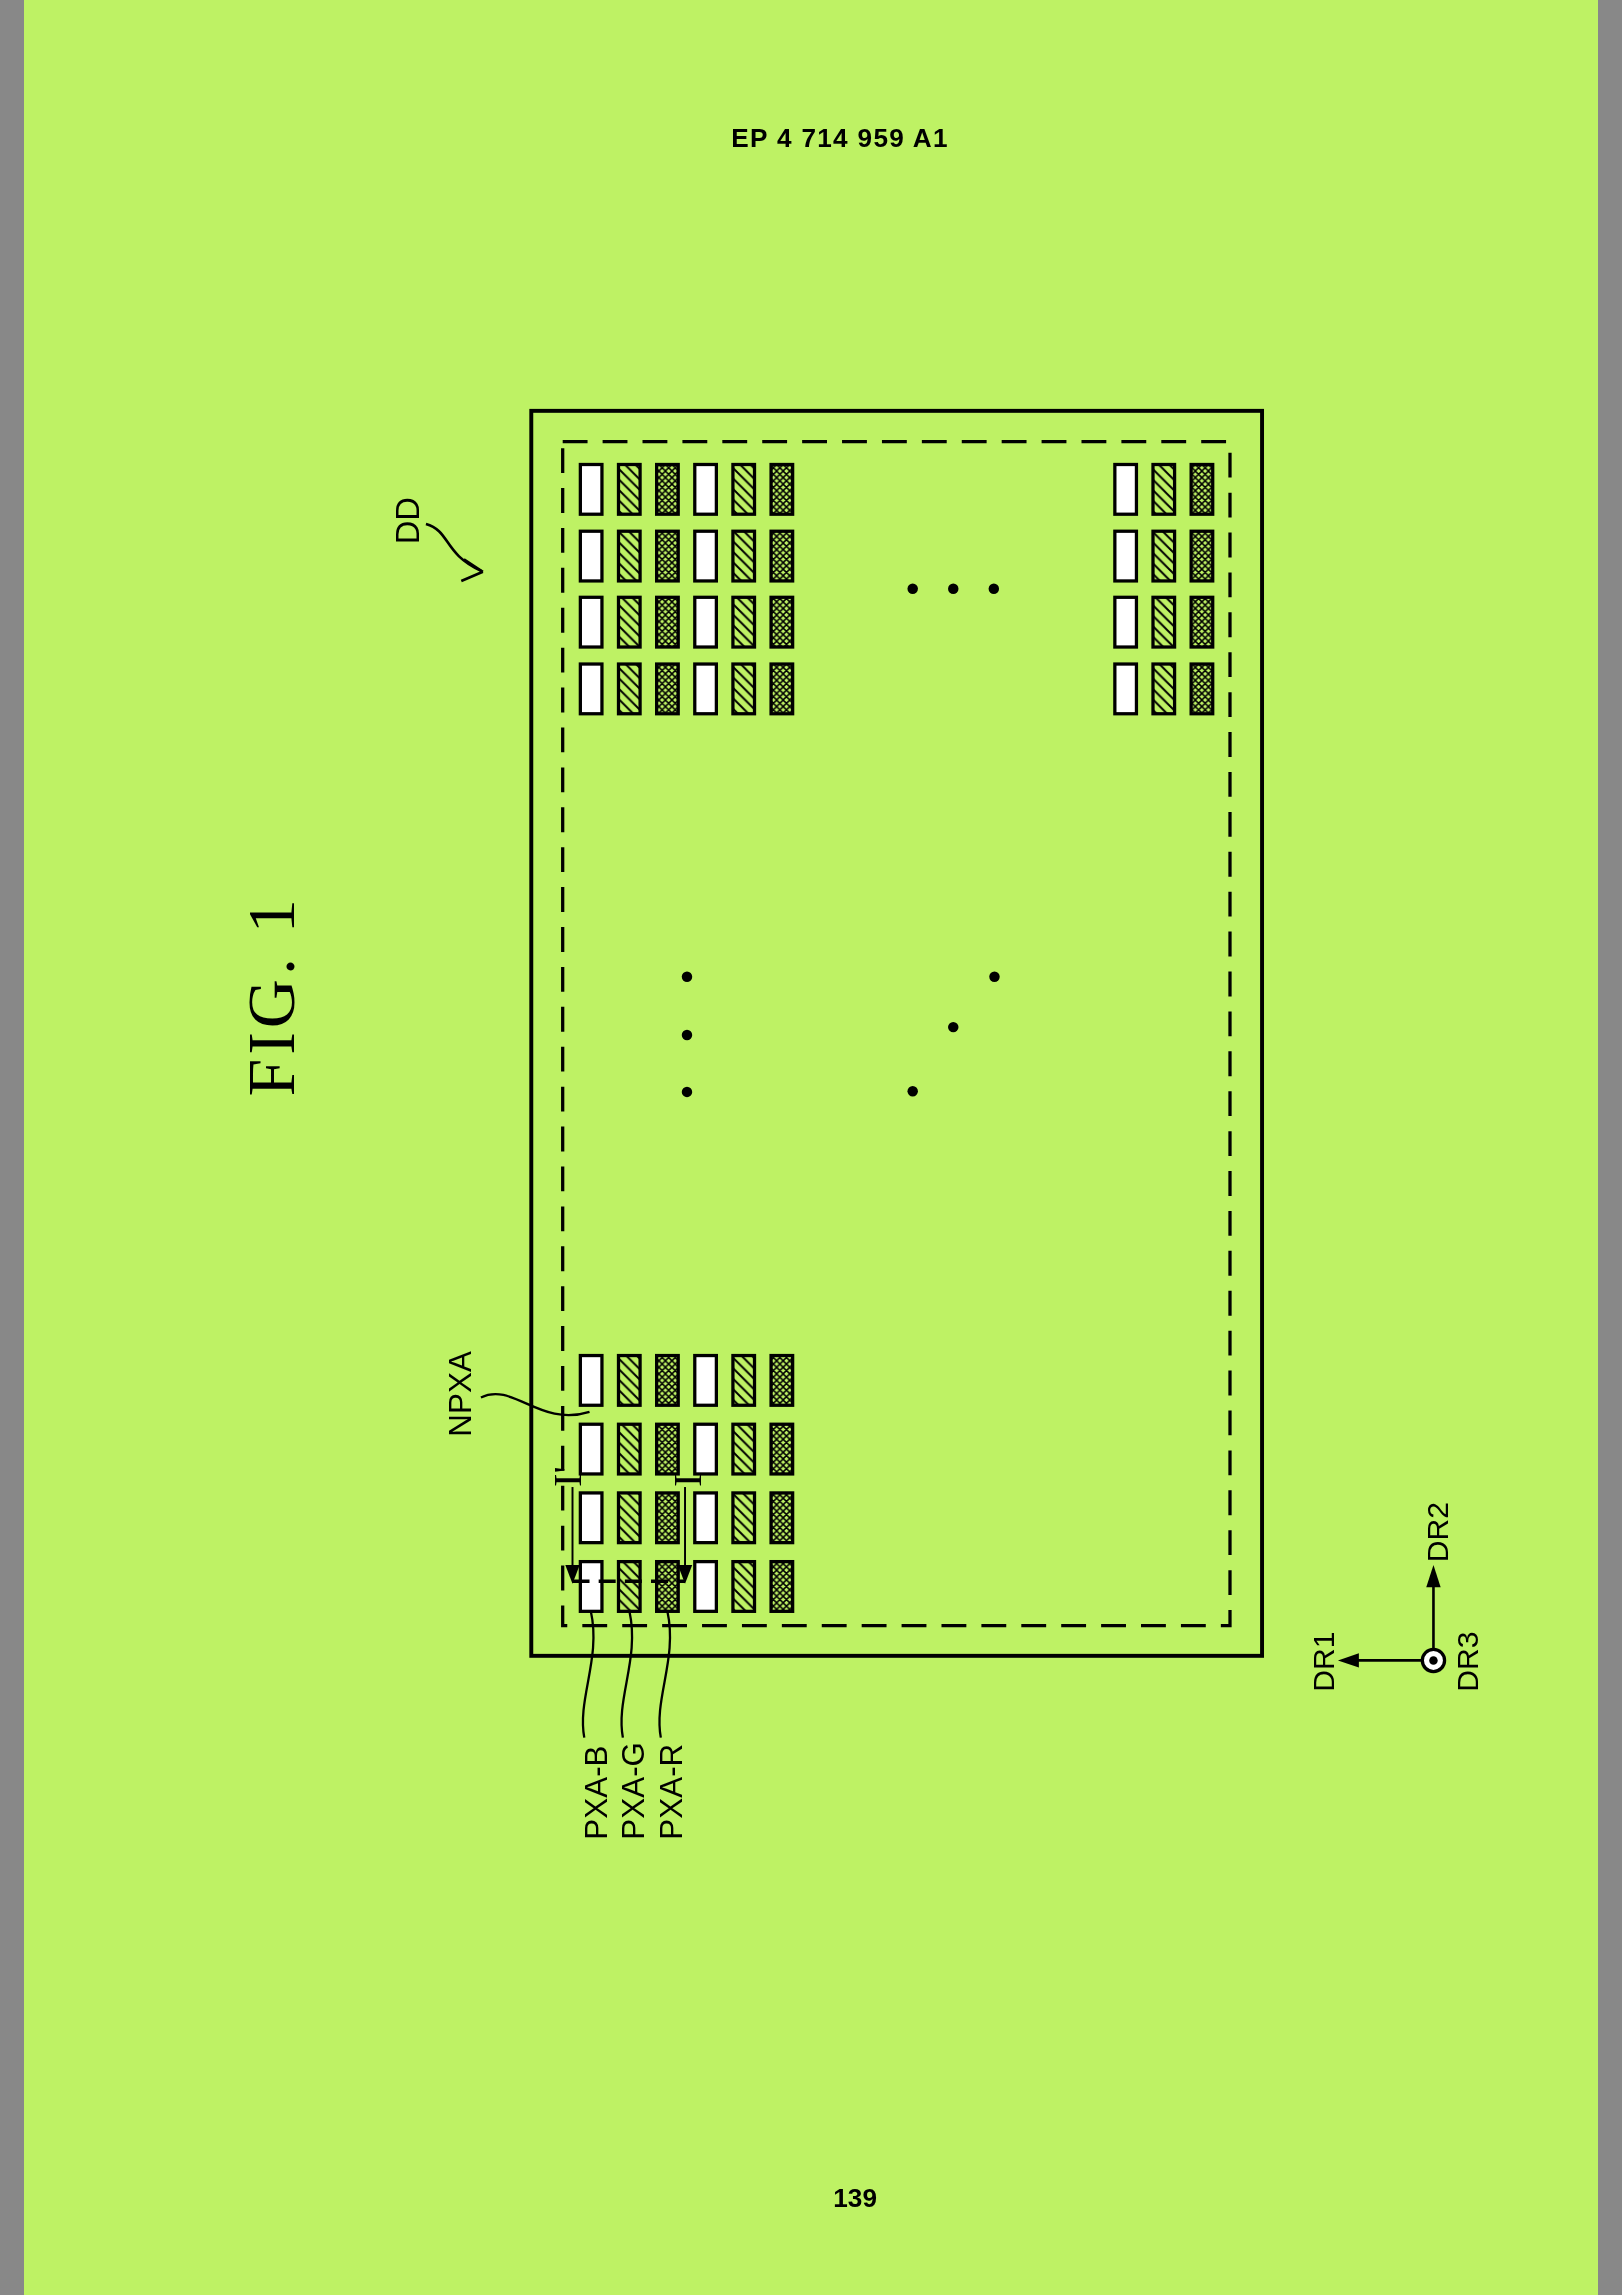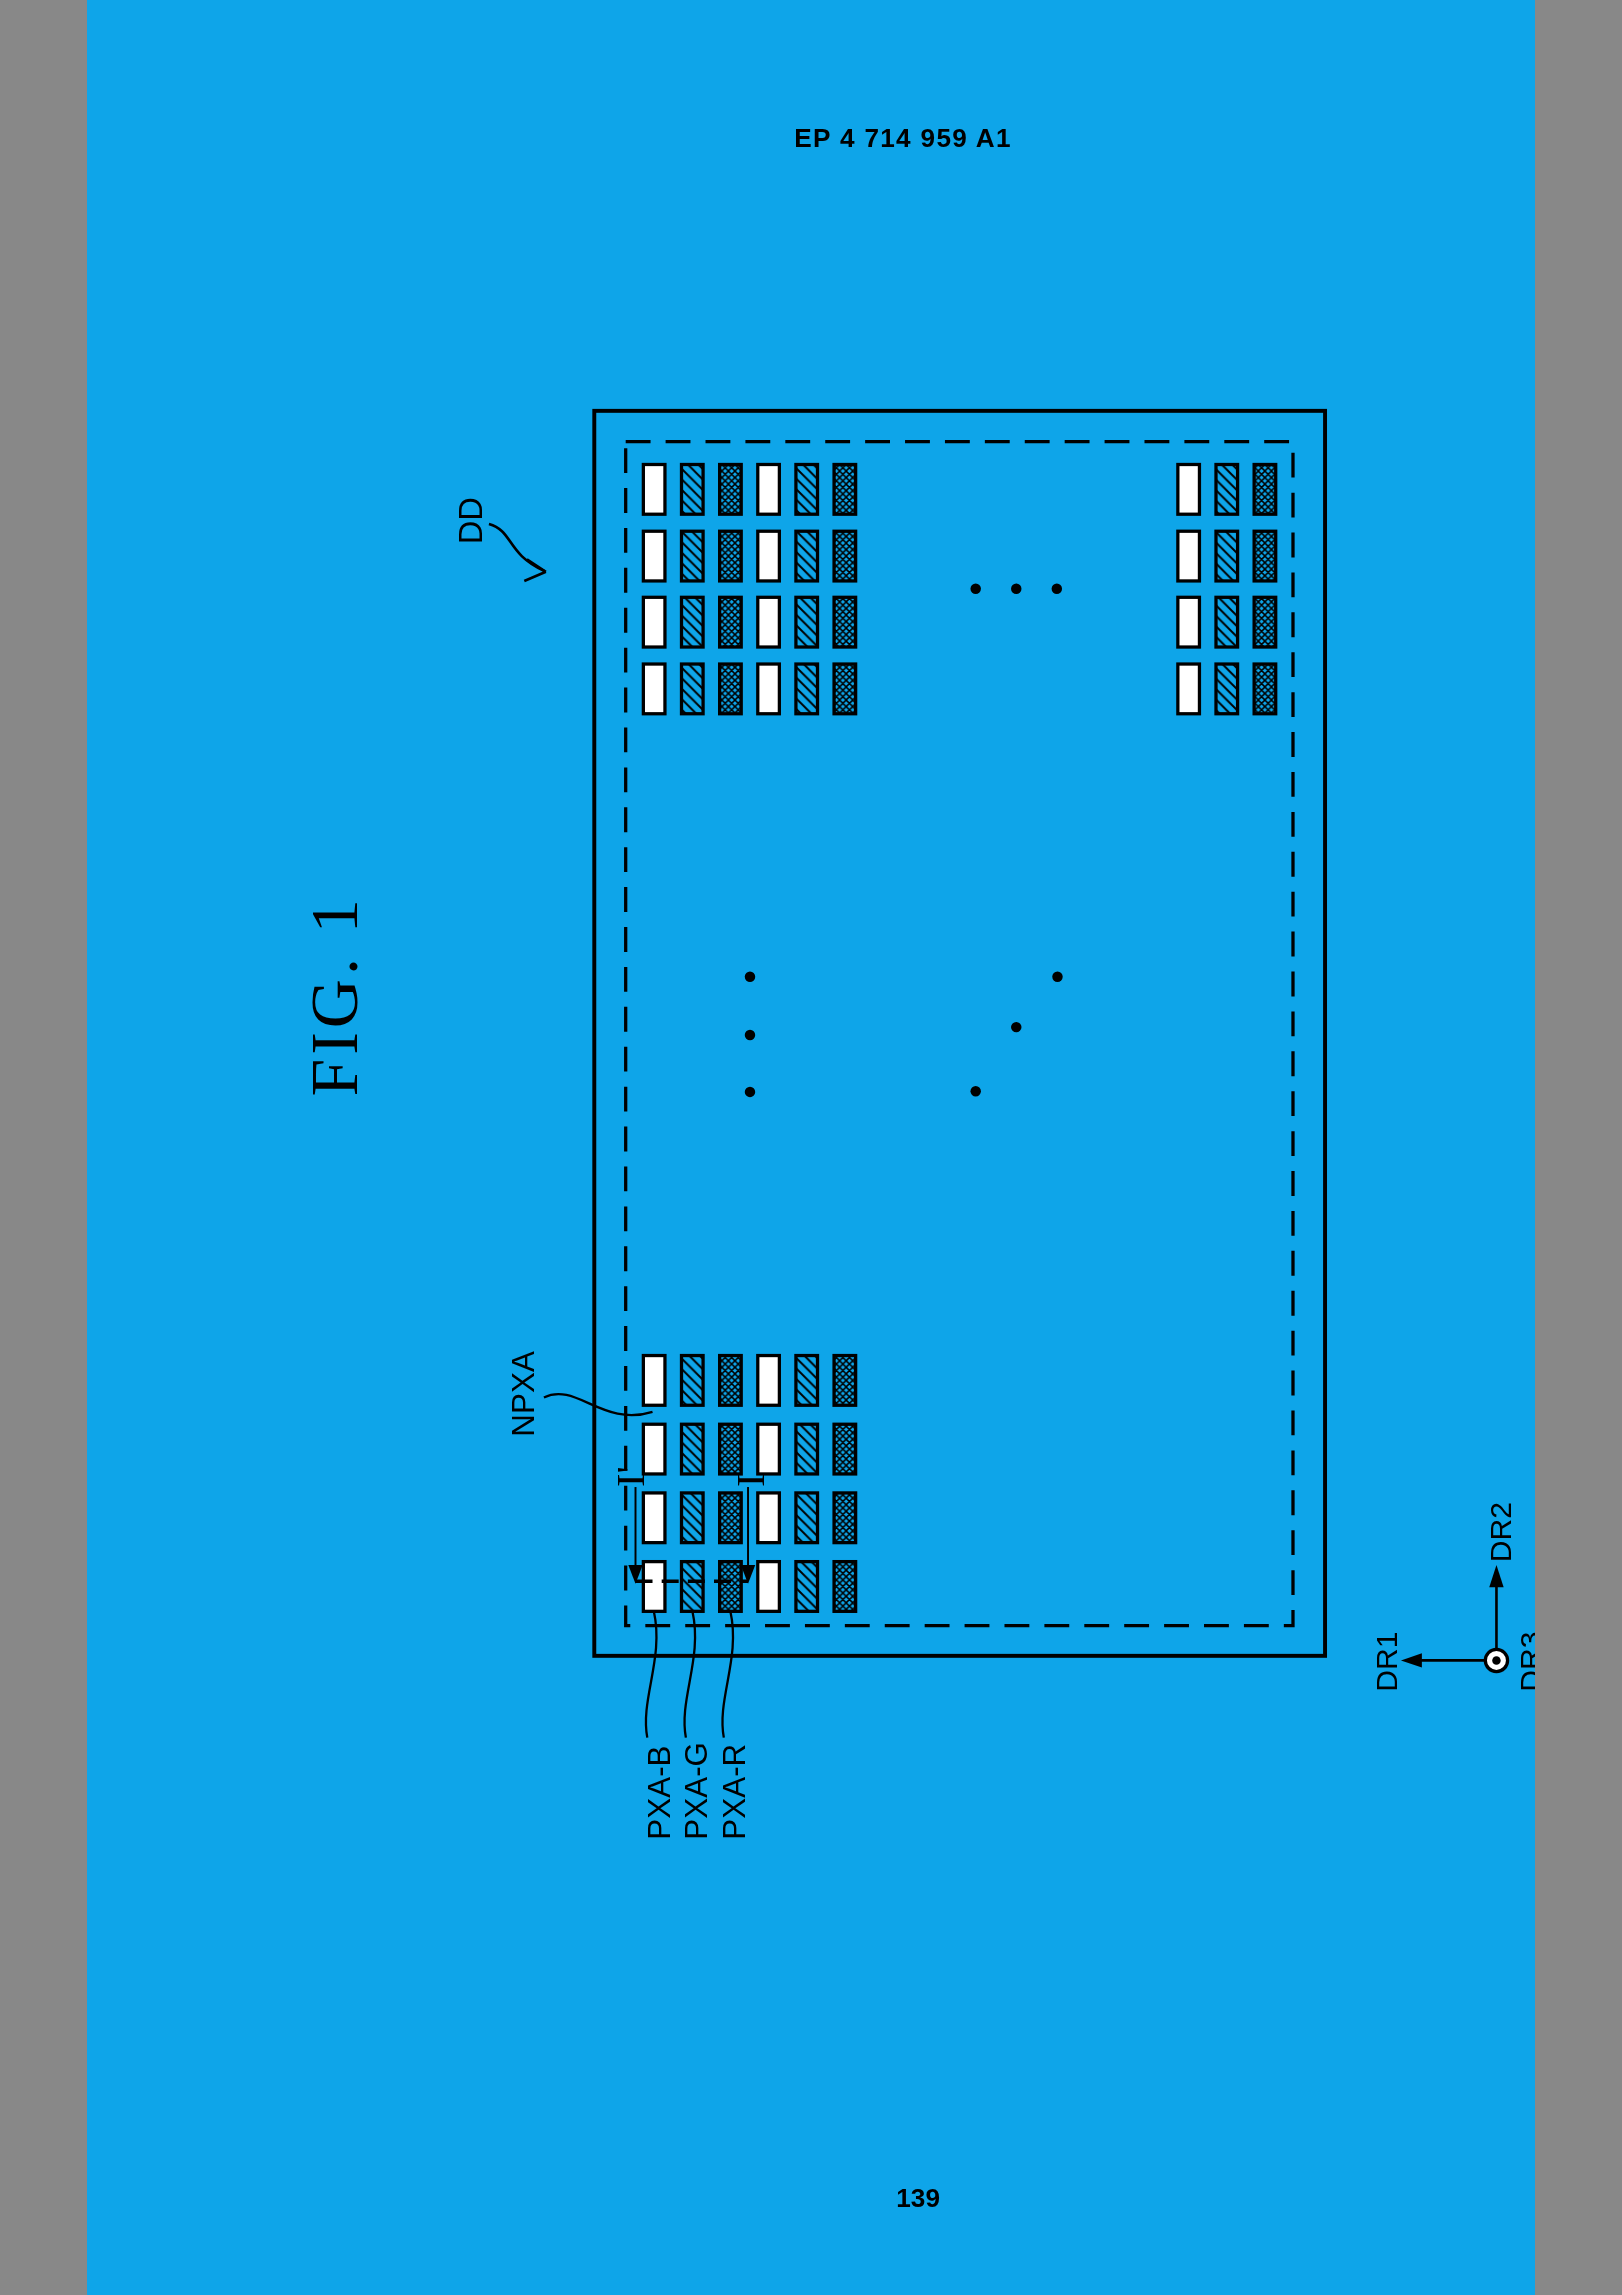--- a/index.html
+++ b/index.html
@@ -1,16 +1,16 @@
 <!DOCTYPE html>
 <html style="font-size:10.5px"><head>
 <meta charset="utf-8">
 <style>
   html,body{margin:0;padding:0;background:#888;}
-  .page{position:relative;width:1448px;height:2295px;background:#0ea5e9;margin:0 auto;overflow:hidden;}
+  .page{position:relative;width:1574px;height:2295px;background:#bef264;margin:0 auto;overflow:hidden;}
   svg{display:block;}
   text{fill:#000000;font-family:"Liberation Sans",sans-serif;}
   .hdr{font-size:40px;font-weight:bold;letter-spacing:2px;}
   .ftr{font-size:40px;font-weight:bold;}
   .fig-title{font-family:"Liberation Serif",serif;font-size:104px;letter-spacing:6px;}
   .lbl{font-size:48px;}
   .lbl-sm{font-size:46px;}
   .lbl-dd{font-size:50px;}
   .sec{font-family:"Liberation Serif",serif;font-size:62px;}
   .px{stroke:#000000;stroke-width:5;}

